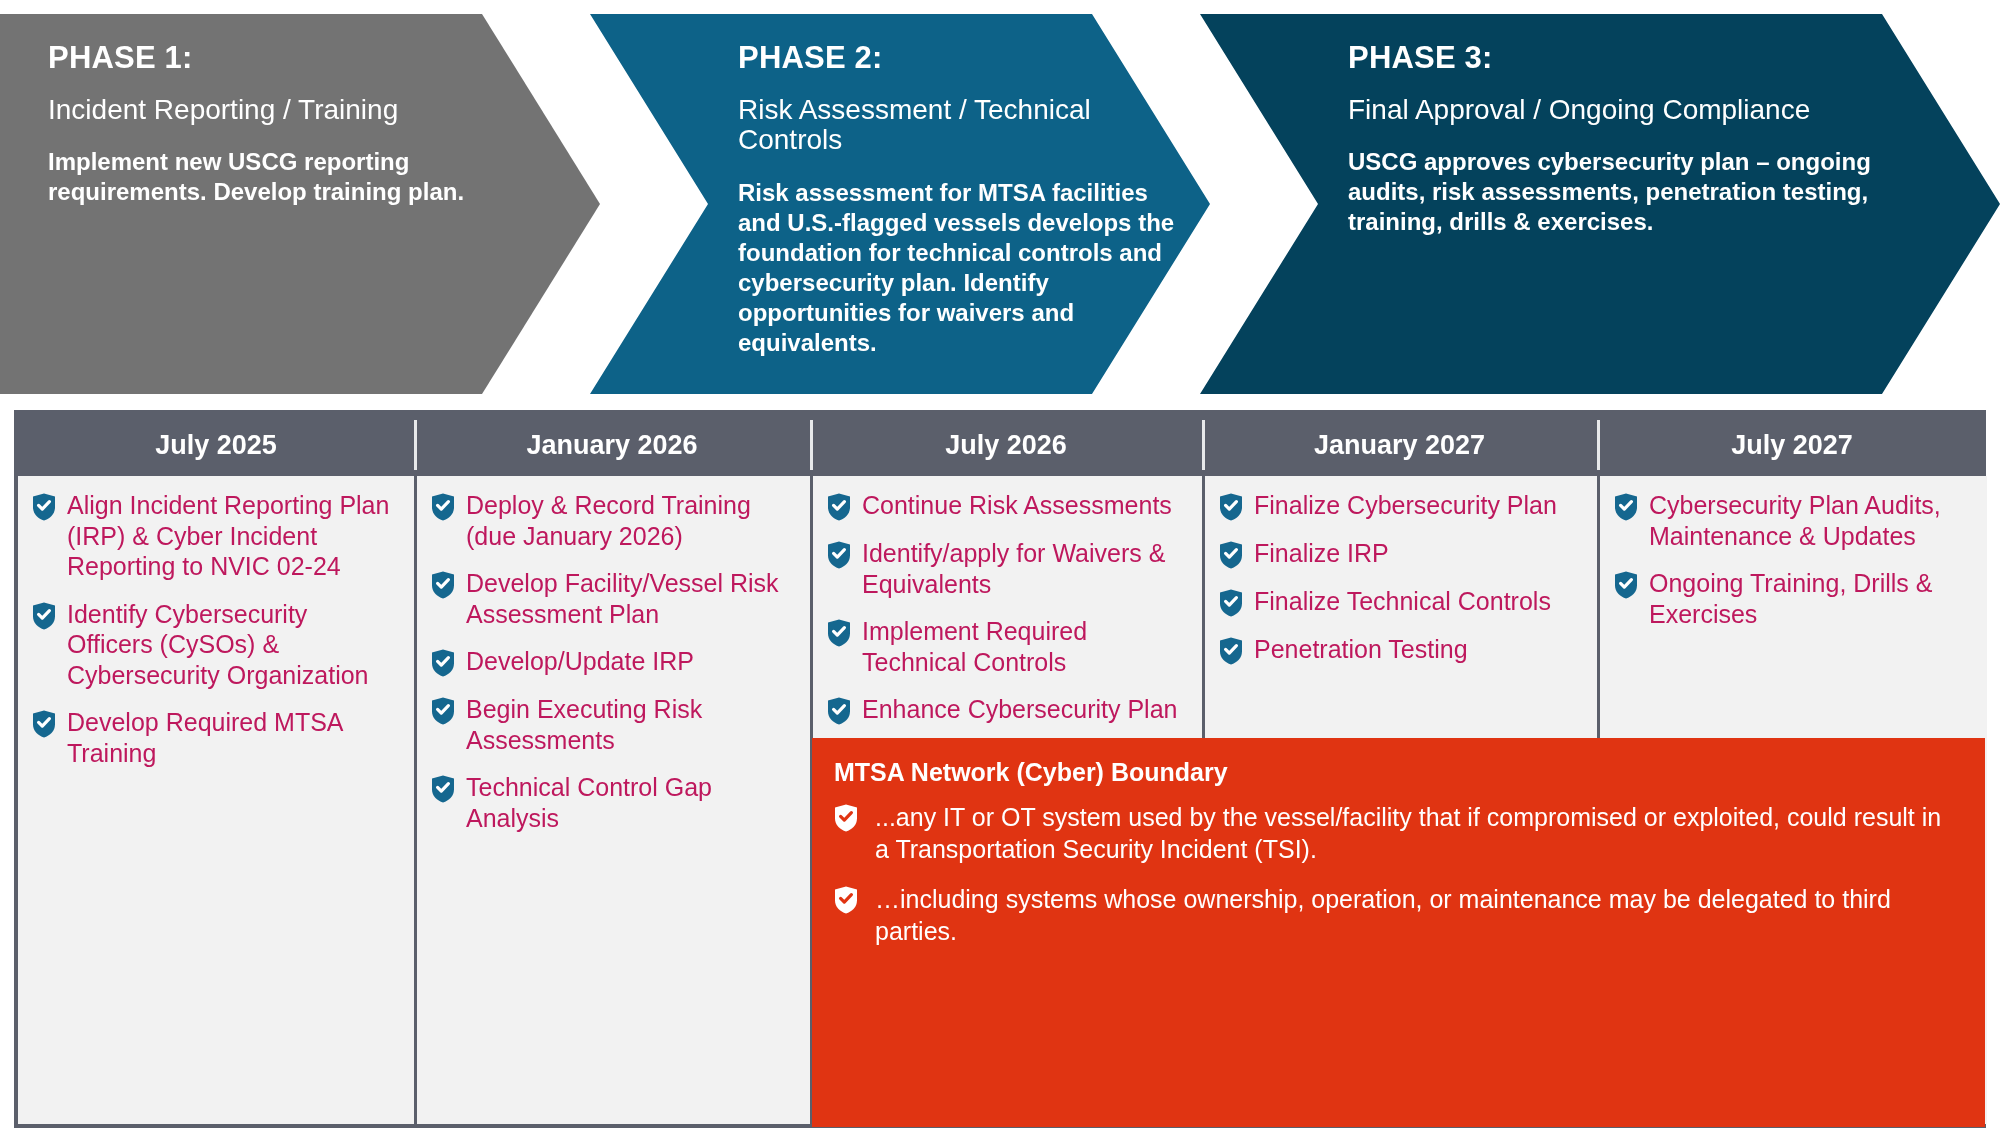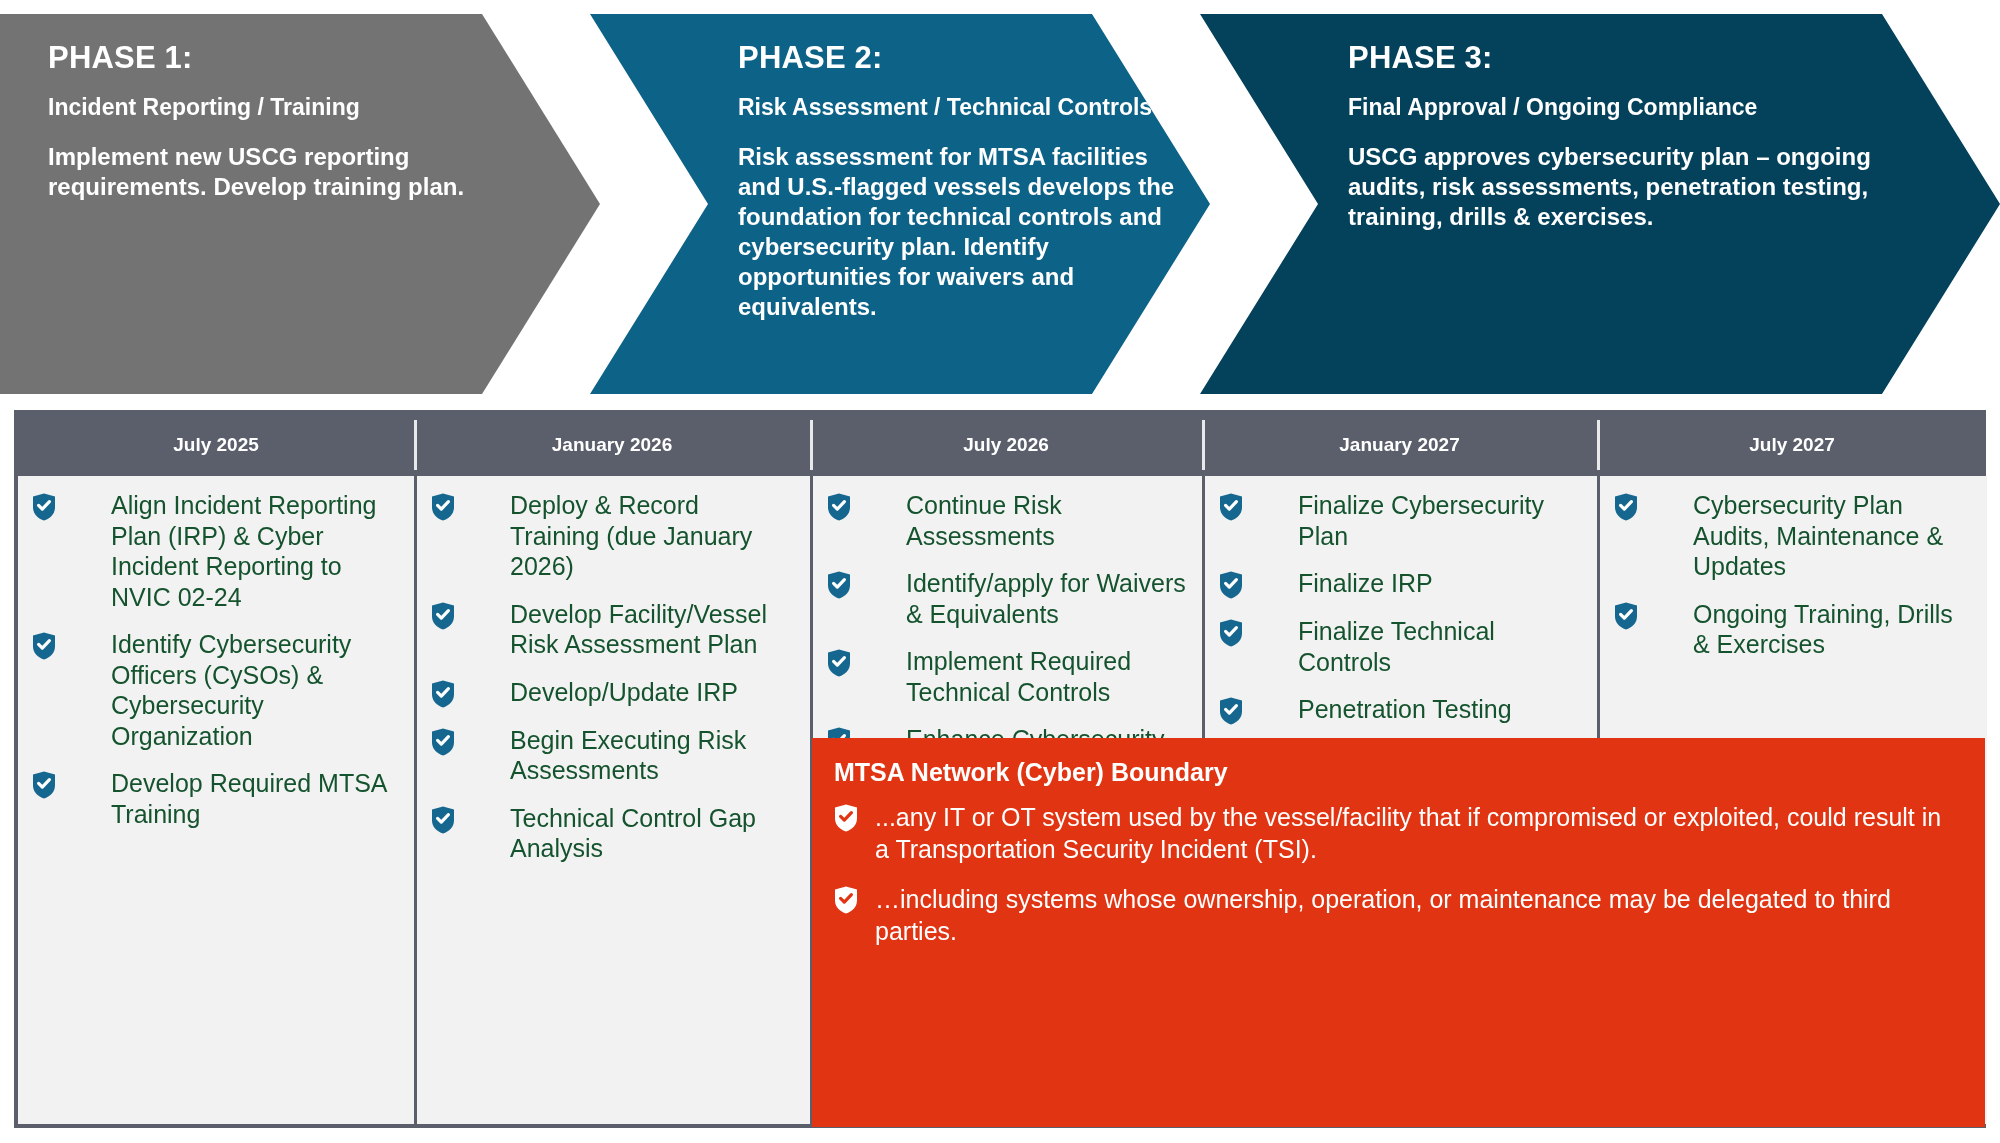--- a/index.html
+++ b/index.html
@@ -43,22 +43,22 @@
     top: 28px;
   }
   .phase-num {
     font-size: 31px;
     font-weight: bold;
     letter-spacing: 0.2px;
     margin: 0 0 20px 0;
     line-height: 1.05;
   }
   .phase-sub {
-    font-size: 23px;
-    font-weight: bold;
+    font-size: 28px;
+    font-weight: normal;
     margin: 0 0 22px 0;
     line-height: 1.1;
   }
   .phase-desc {
     font-size: 24px;
     font-weight: bold;
     line-height: 1.25;
     margin: 0;
   }
 
@@ -101,21 +101,21 @@
 
   #table-header {
     display: flex;
     height: 62px;
     background: #5b5f6b;
   }
   .th {
     flex: 0 0 auto;
     box-sizing: border-box;
     color: #ffffff;
-    font-size: 19px;
+    font-size: 27px;
     font-weight: bold;
     display: flex;
     align-items: center;
     justify-content: center;
     position: relative;
   }
   .th + .th::before {
     content: "";
     position: absolute;
     left: 0;
@@ -146,22 +146,21 @@
     list-style: none;
     margin: 0;
     padding: 0;
   }
   ul.tasks li {
     display: flex;
     align-items: flex-start;
     margin: 0 0 17px 0;
     font-size: 25px;
     line-height: 1.22;
-    color: #14532d;
-    gap: 44px;
+    color: #be185d;
   }
   ul.tasks li .shield {
     flex: 0 0 auto;
     width: 24px;
     height: 28px;
     margin: 3px 11px 0 0;
   }
   ul.tasks li .task-text { flex: 1 1 auto; }
 
   

